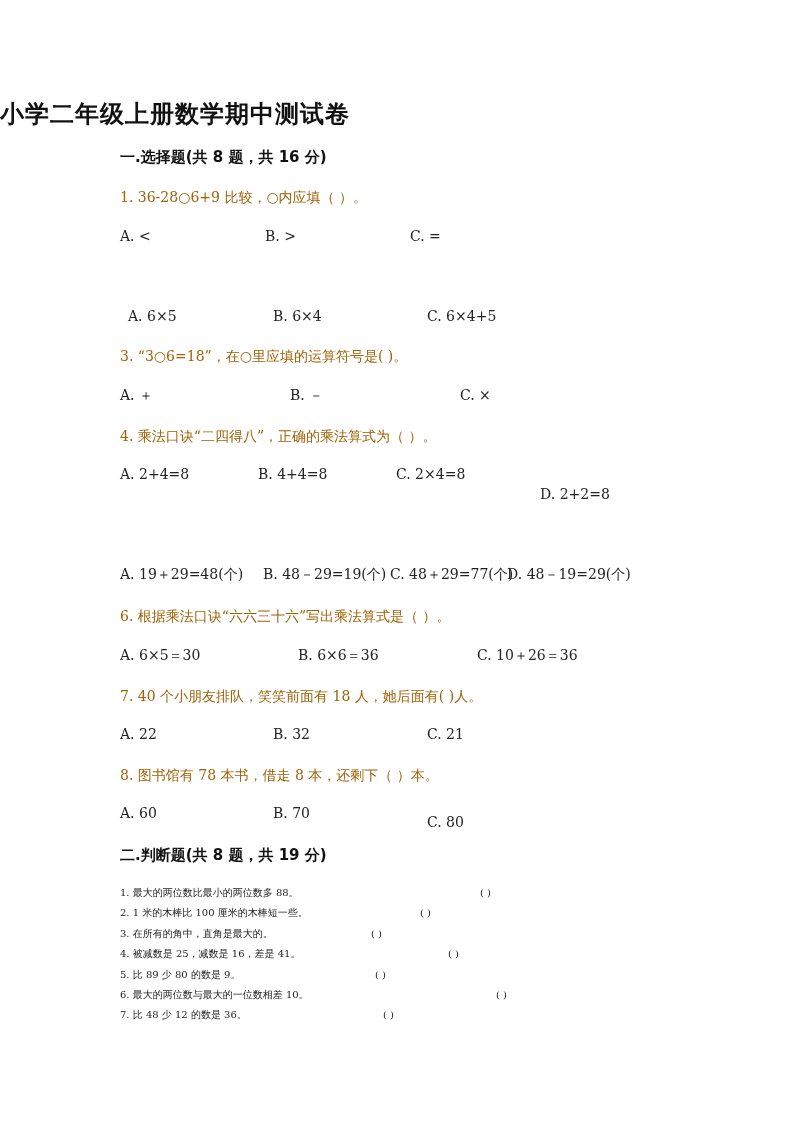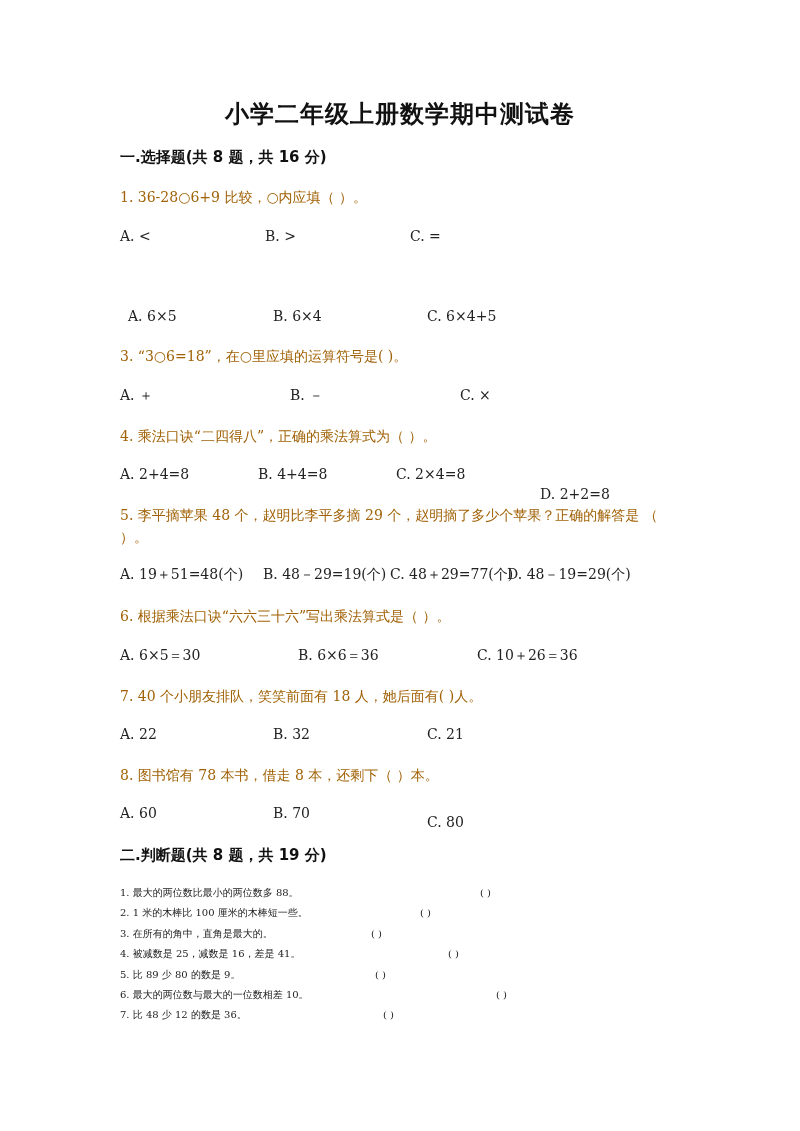--- a/index.html
+++ b/index.html
@@ -17,21 +17,20 @@
   }
   .page {
     position: absolute;
     left: 0; top: 0;
     width: 800px; height: 1131px;
   }
   .title {
     position: absolute;
     left: 0; width: 800px;
     top: 98px;
-    text-align: center;
     font-size: 24px;
     font-weight: bold;
     font-family: Liberation Mono, monospace;
     letter-spacing: 1px;
     color: #111;
   }
   .section-header {
     position: absolute;
     left: 120px;
     font-size: 15px;
@@ -99,22 +98,21 @@
   <div class="opt" style="left:120px; top:387px;">A. ＋</div>
   <div class="opt" style="left:290px; top:387px;">B. －</div>
   <div class="opt" style="left:460px; top:387px;">C. ×</div>
 
   <div class="q-stem" style="top:426px;">4. 乘法口诀“二四得八”，正确的乘法算式为（      ）。</div>
   <div class="opt" style="left:120px; top:466px;">A. 2+4=8</div>
   <div class="opt" style="left:258px; top:466px;">B. 4+4=8</div>
   <div class="opt" style="left:396px; top:466px;">C. 2×4=8</div>
   <div class="opt" style="left:540px; top:466px;margin-top:20px;">D. 2+2=8</div>
 
-  <div class="q-stem wrap" style="top:504px;">5. 李平摘苹果 48 个，赵明比李平多摘 29 个，赵明摘了多少个苹果？正确的解答是 （        ）。</div>
-  <div class="opt" style="left:120px; top:566px;">A. 19＋51=48(个)</div>
+  <div class="opt" style="left:120px; top:566px;">A. 19＋29=48(个)</div>
   <div class="opt" style="left:263px; top:566px;">B. 48－29=19(个)</div>
   <div class="opt" style="left:390px; top:566px;">C. 48＋29=77(个)</div>
   <div class="opt" style="left:507px; top:566px;">D. 48－19=29(个)</div>
 
   <div class="q-stem" style="top:606px;">6. 根据乘法口诀“六六三十六”写出乘法算式是（      ）。</div>
   <div class="opt" style="left:120px; top:647px;">A. 6×5＝30</div>
   <div class="opt" style="left:298px; top:647px;">B. 6×6＝36</div>
   <div class="opt" style="left:477px; top:647px;">C. 10＋26＝36</div>
 
   <div class="q-stem" style="top:686px;">7. 40 个小朋友排队，笑笑前面有 18 人，她后面有(          )人。</div>

